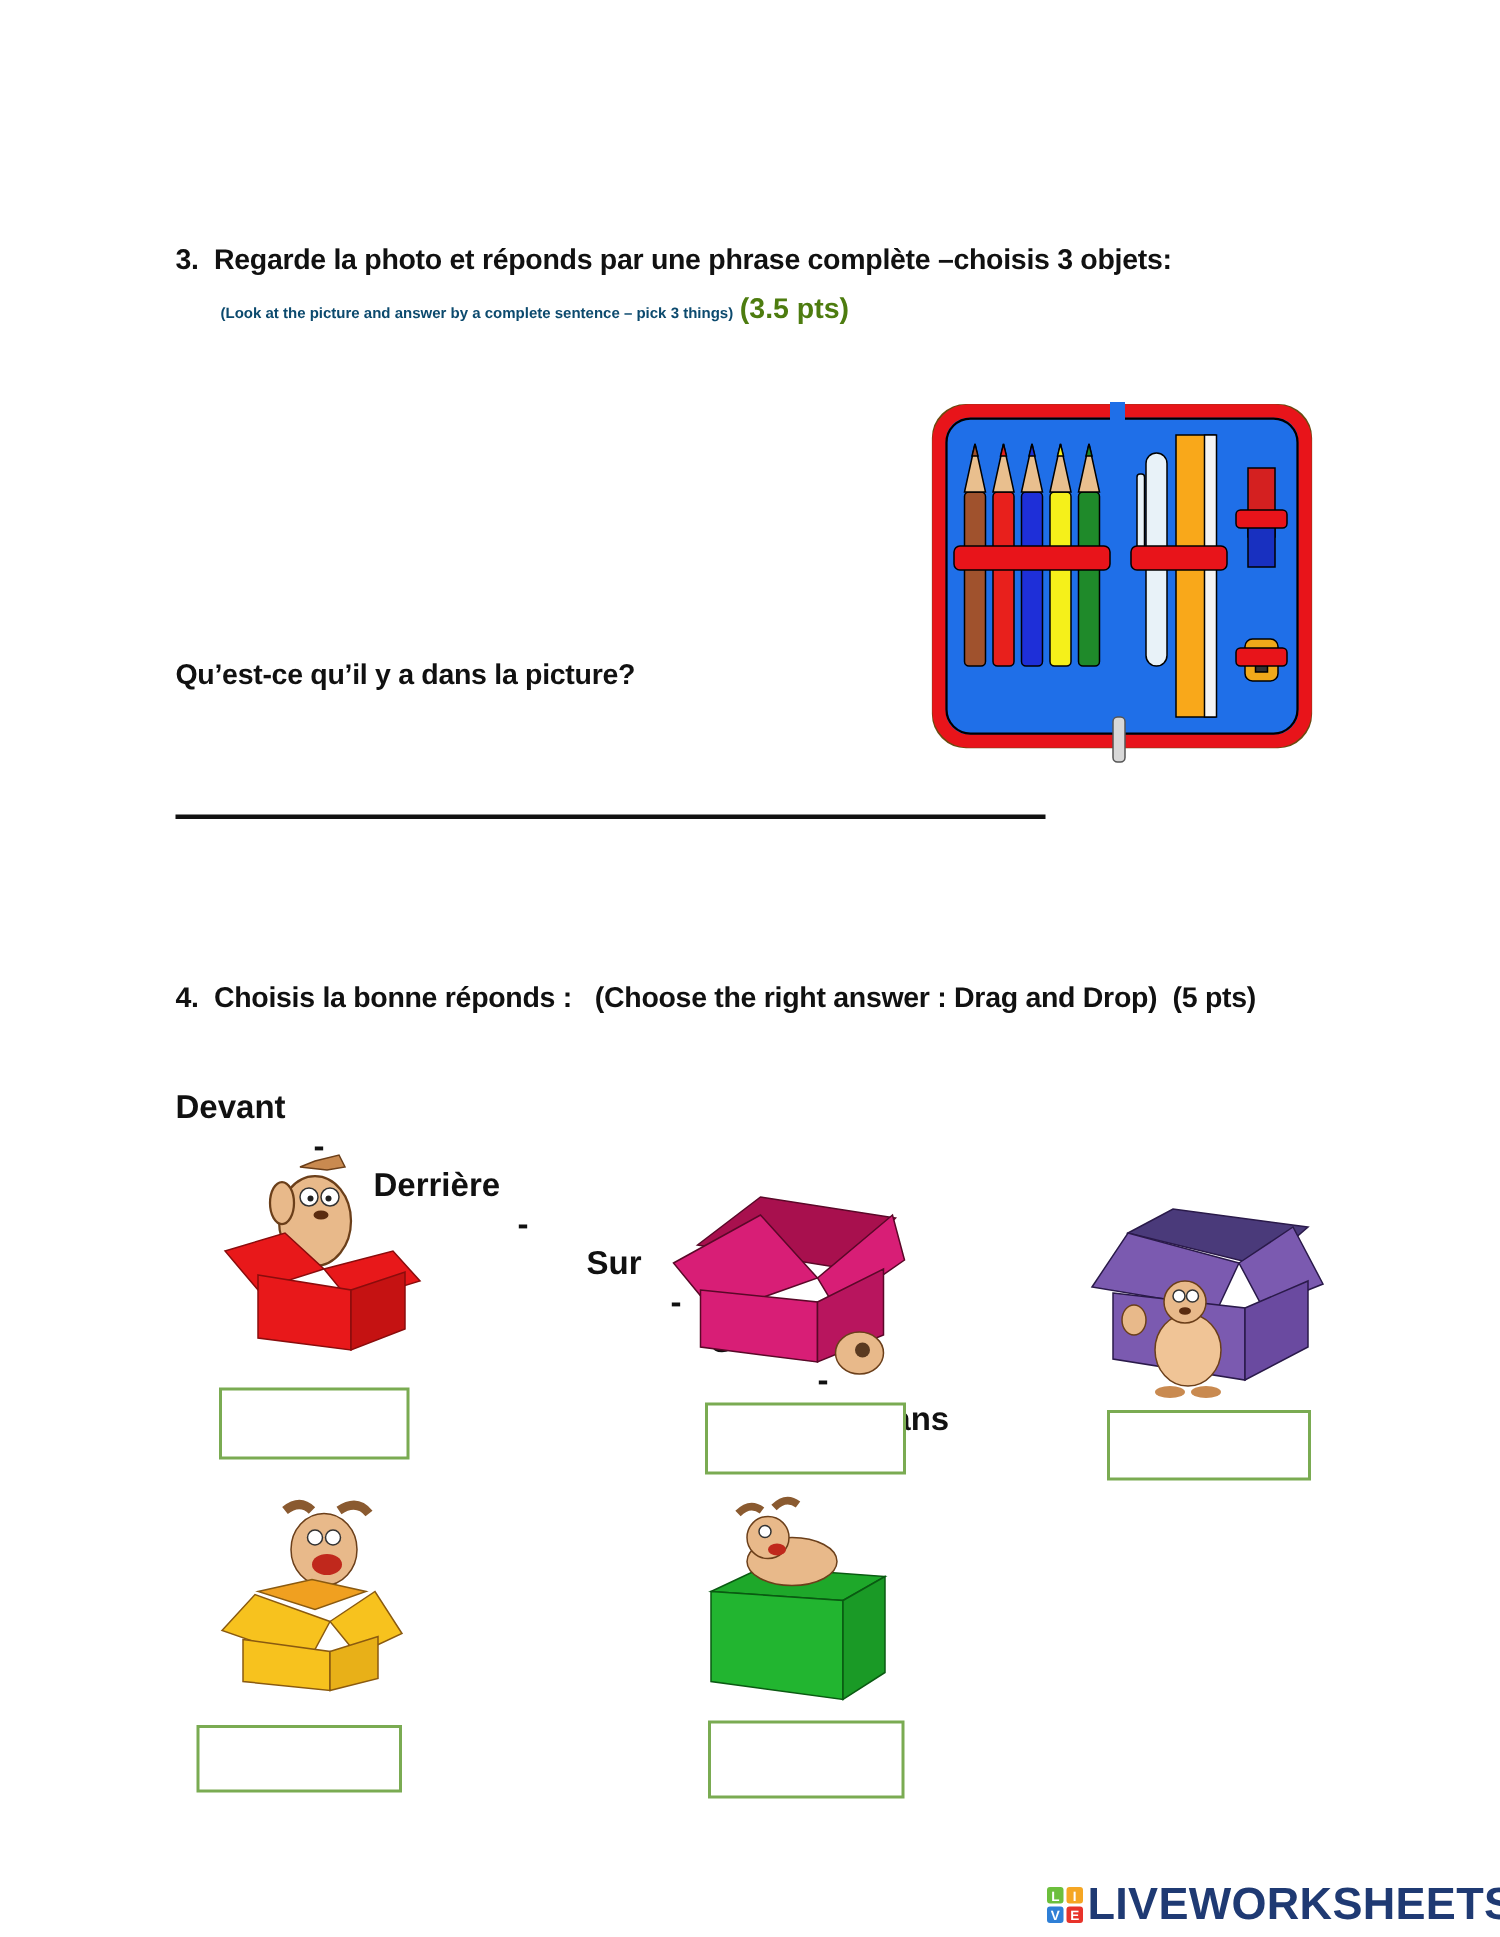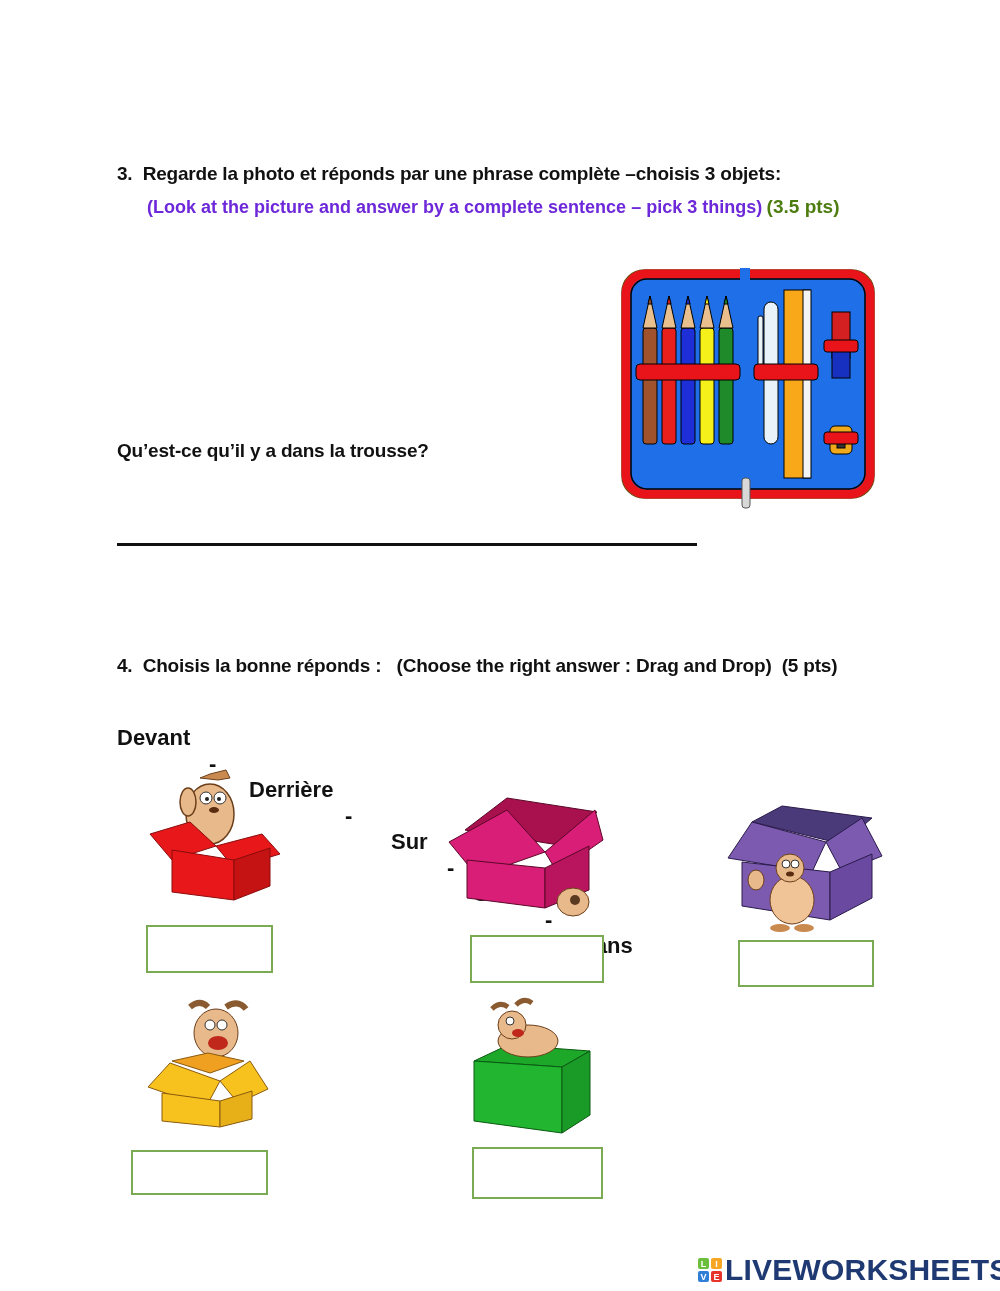--- a/index.html
+++ b/index.html
@@ -1,20 +1,20 @@
 <!DOCTYPE html>
 <html><head>
 <meta charset="utf-8">
 <style>
   * { box-sizing: border-box; margin: 0; padding: 0; }
   html, body { width: 1000px; height: 1291px; background: #ffffff; overflow: hidden; }
   body { position: relative; font-family: "Liberation Sans", "DejaVu Sans", sans-serif; color: #111; }
   .abs { position: absolute; }
   .q-title { font-weight: bold; font-size: 19px; letter-spacing: -0.2px; white-space: nowrap; }
-  .q-sub-red { color: #6d28d9; font-weight: bold; font-size: 18px; }
+  .q-sub-red { color: #0c4a6e; font-weight: bold; font-size: 10px; }
   .q-pts { font-weight: bold; font-size: 19px; color: #4d7c0f; }
   .answer-line { height: 3px; background: #111; }
   .word-bank { font-weight: bold; font-size: 22px; white-space: pre; }
   .drop-box { border: 2px solid #7aab52; background: #fff; }
   .logo { display: flex; align-items: center; }
   .logo-grid { display: grid; grid-template-columns: 11px 11px; grid-template-rows: 11px 11px; gap: 2px; margin-right: 3px; }
   .logo-cell { font-size: 9px; font-weight: bold; color: #fff; display: flex; align-items: center; justify-content: center; border-radius: 2px; }
   .logo-text { font-weight: bold; font-size: 30px; color: #1f3a73; letter-spacing: 0.2px; font-family: "Liberation Sans", sans-serif; }
 </style>
 </head>
@@ -22,21 +22,21 @@
 
 <div class="abs q-title" style="left:117px; top:163px;">
   <span>3.</span>&nbsp;
   <span>Regarde la photo et réponds par une phrase complète –choisis 3 objets:</span>
 </div>
 <div class="abs" style="left:147px; top:196px; white-space:nowrap;">
   <span class="q-sub-red">(Look at the picture and answer by a complete sentence – pick 3 things)</span>
   <span class="q-pts">(3.5 pts)</span>
 </div>
 
-<div class="abs q-title" style="left:117px; top:440px;">Qu’est-ce qu’il y a dans la trousse?</div>
+<div class="abs q-title" style="left:117px; top:440px;">Qu’est-ce qu’il y a dans la picture?</div>
 
 <div class="abs" style="left:618px; top:266px; width:262px; height:250px;">
   <svg width="262" height="250" viewBox="0 0 262 250">
 
     <rect x="4" y="4" width="252" height="228" rx="22" fill="#e7b73a" stroke="#6b4a10" stroke-width="1.5"></rect>
 
     <rect x="8" y="8" width="244" height="220" rx="20" fill="#1f6fe8" stroke="#e8141a" stroke-width="9"></rect>
     <rect x="13" y="13" width="234" height="210" rx="16" fill="none" stroke="#000" stroke-width="1.5"></rect>
 
     <rect x="122" y="2" width="10" height="16" fill="#1f6fe8"></rect>

